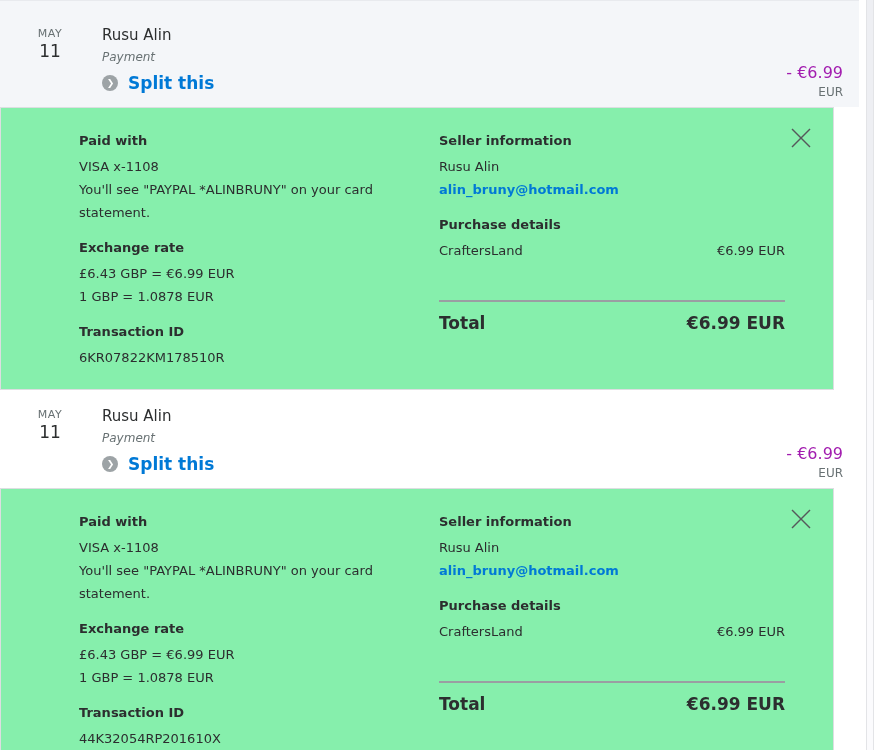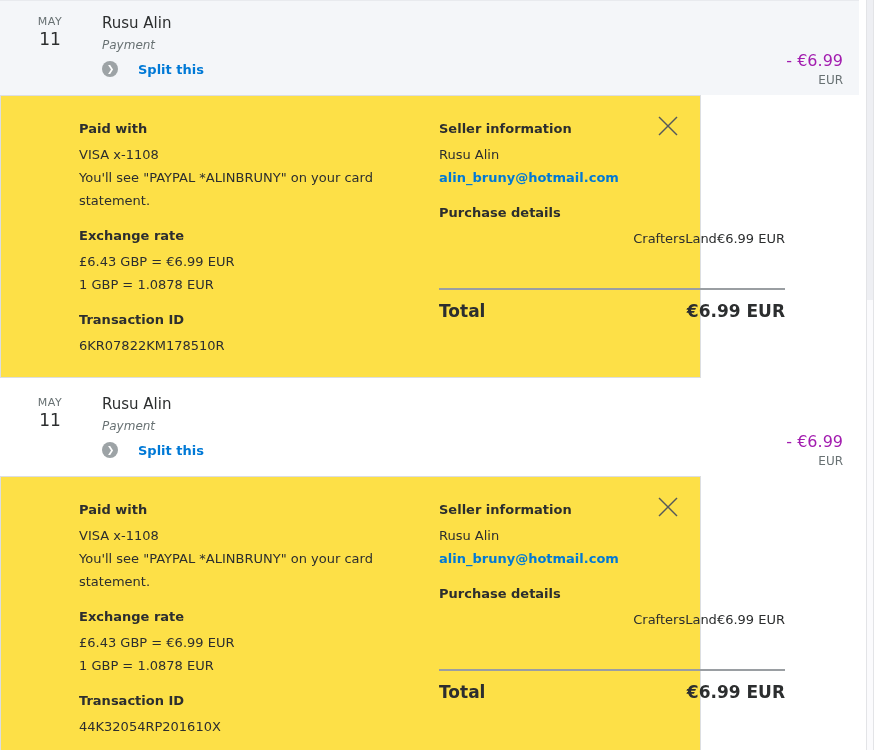--- a/index.html
+++ b/index.html
@@ -2,49 +2,49 @@
 <html><head>
 <meta charset="utf-8">
 <style>
   * { margin:0; padding:0; box-sizing:border-box; }
   html,body { width:875px; height:750px; overflow:hidden; background:#fff; }
   body { font-family:"DejaVu Sans","Liberation Sans",sans-serif; color:#2c2e2f; }
   .page { position:relative; width:875px; height:750px; background:#fff; overflow:hidden; }
   .content { position:absolute; left:0; top:0; width:859px; }
 
   
-  .txn-row { display:flex; width:859px; padding:12px 16px 8px 24px; min-height:86px; background:#fff; }
+  .txn-row { display:flex; width:859px; padding:24px 16px 8px 24px; min-height:86px; background:#fff; }
   .txn-row.highlight { background:#f4f6f9; border-top:1px solid #e8eaee; }
   .date-col { width:52px; text-align:center; padding-top:2px; flex:0 0 52px; }
   .date-month { font-size:11px; color:#687173; letter-spacing:0.5px; }
   .date-day { font-size:17px; color:#2c2e2f; margin-top:1px; }
   .main-col { flex:1 1 auto; padding-left:26px; padding-top:1px; }
   .txn-name { font-size:15px; color:#2c2e2f; }
   .txn-type { font-size:12px; color:#687173; margin-top:6px;font-style:italic; }
   .split-row { display:flex; align-items:center; margin-top:9px; cursor:pointer; }
   .split-circle { width:16px; height:16px; border-radius:50%; background:#9da3a6; color:#fff;
                   display:flex; align-items:center; justify-content:center; font-size:9px; line-height:1;
                   padding-left:1px; }
-  .split-label { font-size:13px; font-weight:bold; color:#0079d6; margin-left:20px; }
+  .split-label { font-size:17px; font-weight:bold; color:#0079d6; margin-left:10px; }
   .amount-col { flex:0 0 140px; text-align:right; padding-right:0; }
   .txn-amount { font-size:16px; color:#a21caf;margin-top:38px; }
   .txn-currency { font-size:12px; color:#687173; margin-top:3px; }
 
   
-  .card { position:relative; width:701px; border:1px solid #dcdee1; background:#fde047; }
+  .card { position:relative; width:834px; border:1px solid #dcdee1; background:#86efac; }
   .card-inner { display:flex; padding:24px 36px 20px 78px; }
   .col-left { width:360px; flex:0 0 360px; }
   .col-right { width:346px; flex:0 0 346px; }
   .sec-h { font-size:13px; font-weight:bold; color:#2c2e2f; line-height:18px; margin-bottom:5px; }
   .sec-line { font-size:13px; color:#2c2e2f; line-height:23px; }
   .group { margin-top:15px; }
   .print-row { display:flex; align-items:center; margin-top:26px; cursor:pointer; }
   .print-label { font-size:13px; font-weight:bold; color:#0079d6; margin-left:14px; }
   .email-link { font-size:13px; font-weight:bold; color:#0079d6; line-height:23px; cursor:pointer; }
-  .price-row { display:flex; justify-content:flex-end; font-size:13px; line-height:23px; }
+  .price-row { display:flex; justify-content:space-between; font-size:13px; line-height:23px; }
   .total-divider { border-top:2px solid #9a9ea2; margin-top:38px; }
   .total-row { display:flex; justify-content:space-between; font-size:17px; font-weight:bold; margin-top:11px; }
   .close-btn { position:absolute; top:18px; right:20px; width:24px; height:24px; cursor:pointer;
                display:flex; align-items:center; justify-content:center; }
 
   
   .scrollbar-track { position:absolute; top:0; right:1px; width:8px; height:750px;
                      background:#fbfbfd; border-left:1px solid #e3e4e7; border-right:1px solid #e3e4e7; }
   .scrollbar-thumb { position:absolute; top:0; left:0; width:100%; height:300px; background:#eeeff3; }
 </style>

